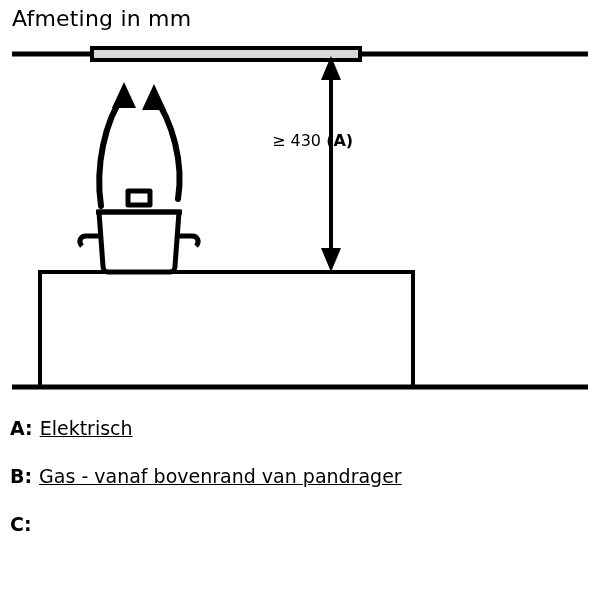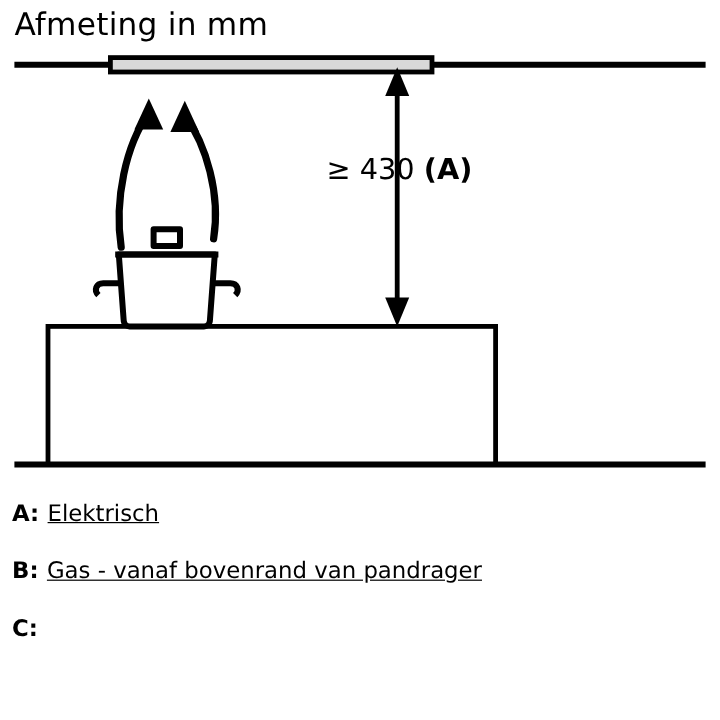--- a/index.html
+++ b/index.html
@@ -16,21 +16,21 @@
   }
   .page {
     position: relative;
     width: 600px;
     height: 600px;
   }
   .title {
     position: absolute;
     left: 12px;
     top: 6px;
-    font-size: 26px;
+    font-size: 22px;
     letter-spacing: 0.2px;
     color: #000;
   }
   .diagram {
     position: absolute;
     left: 0;
     top: 36px;
     width: 600px;
     height: 370px;
   }
@@ -56,21 +56,21 @@
     font-weight: normal;
     text-decoration: underline;
   }
   .legend-text .l2 {
     display: block;
   }
   .dim-labels {
     position: absolute;
     left: 272px;
     top: 126px;
-    font-size: 24px;
+    font-size: 16px;
     line-height: 30px;
   }
   .dim-labels div {
     white-space: nowrap;
   }
   .dim-labels b {
     font-weight: bold;
   }
 </style>
 </head>

